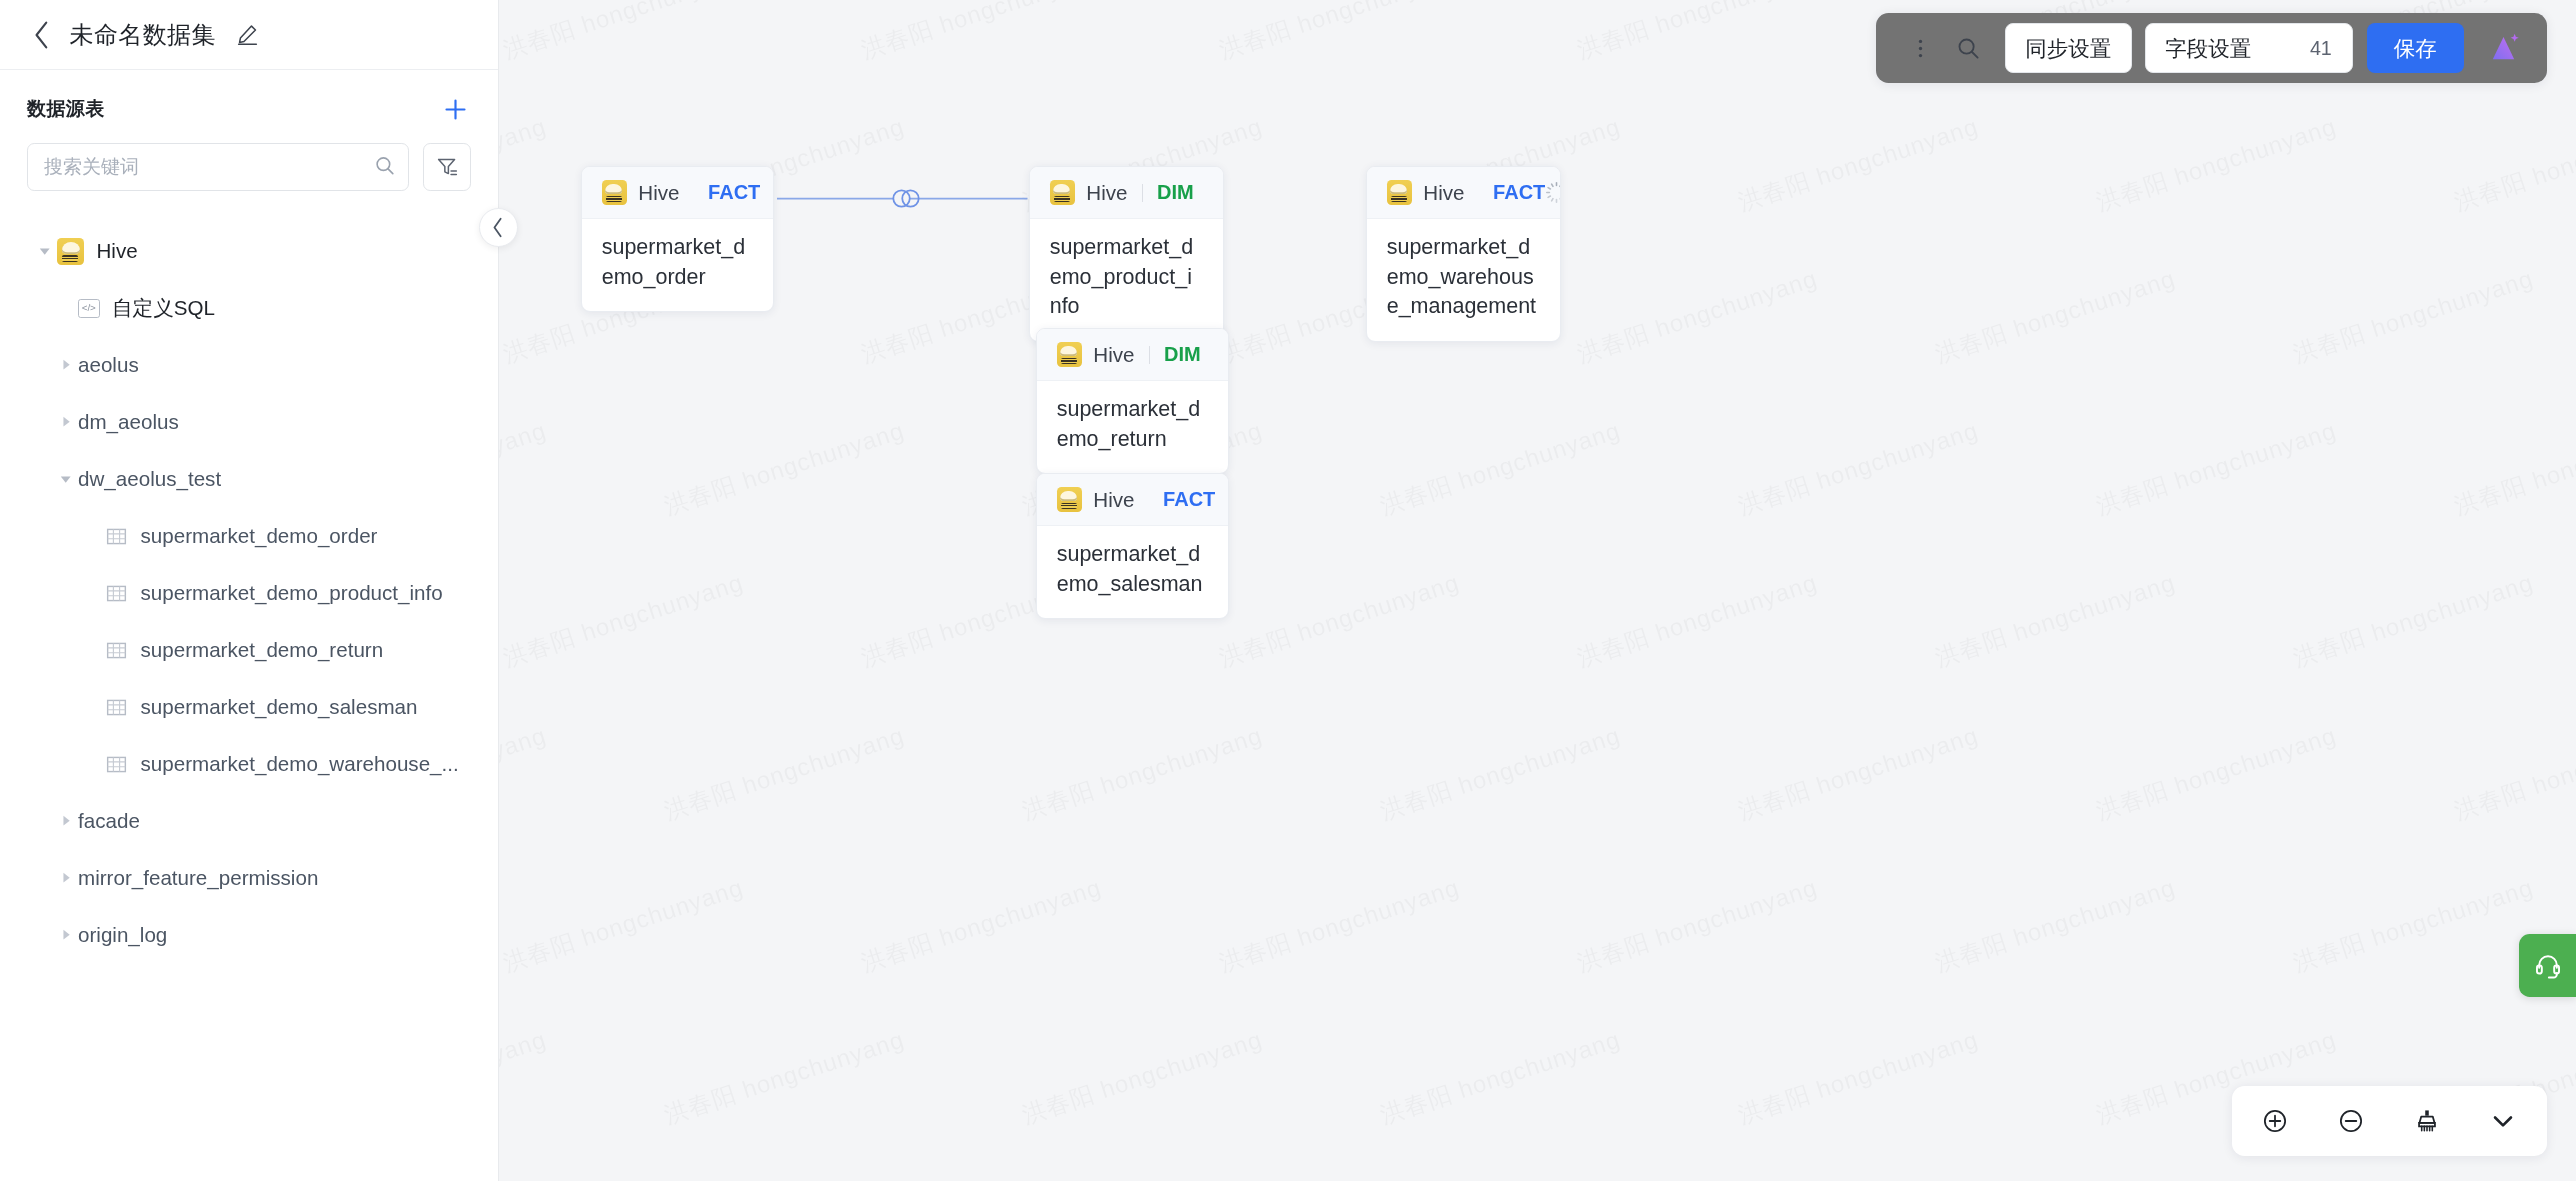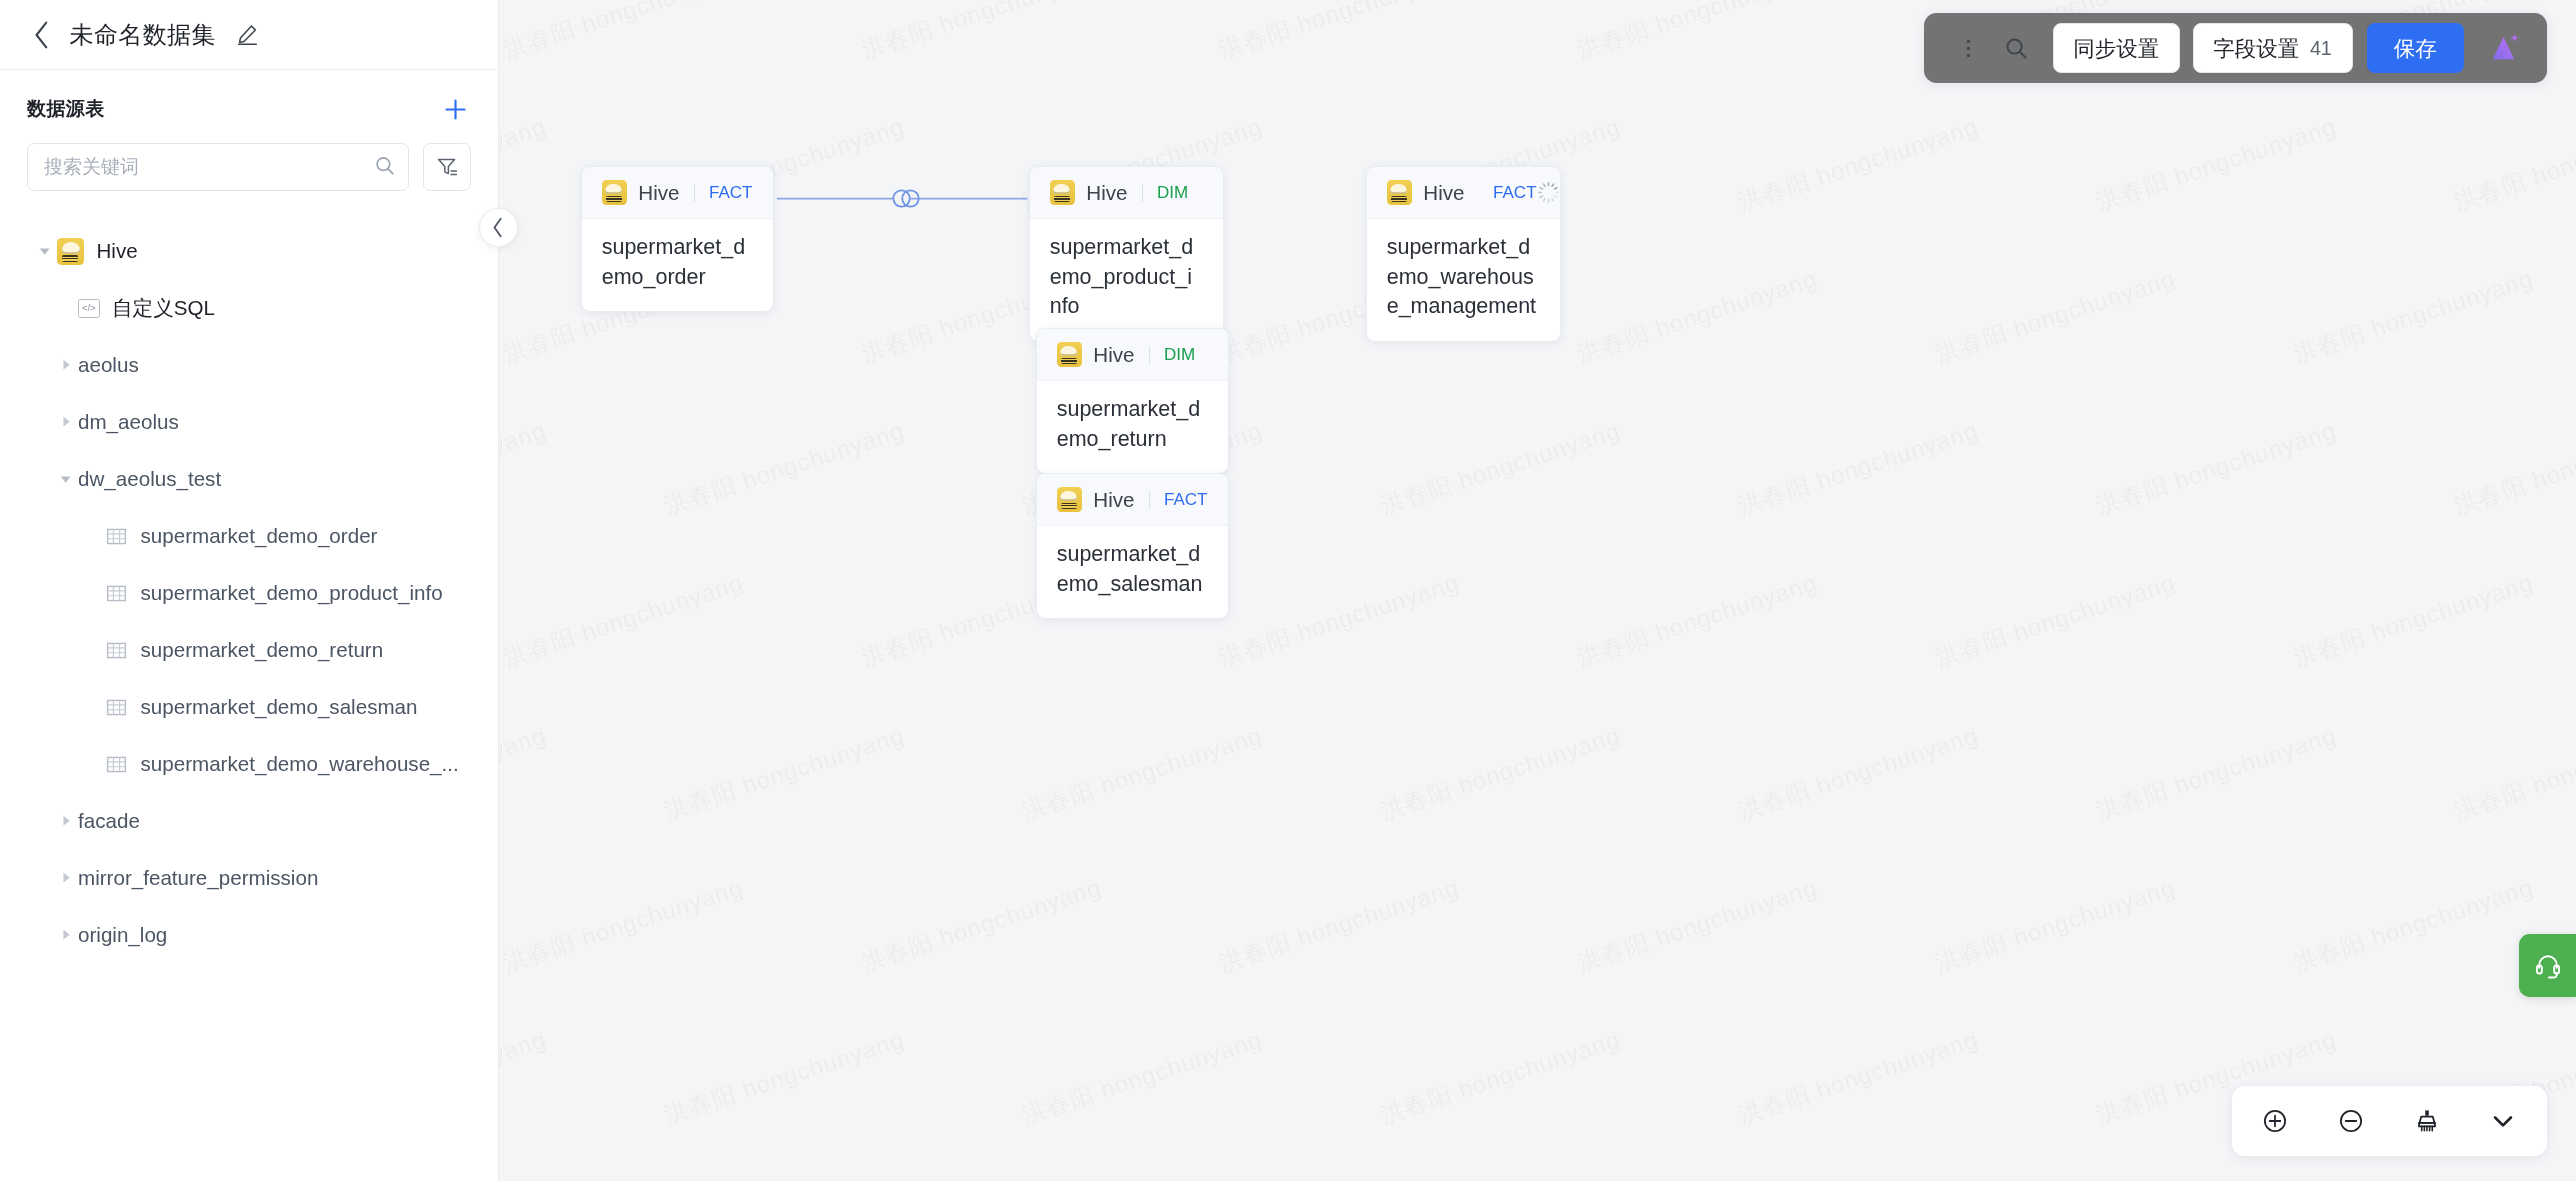--- a/index.html
+++ b/index.html
@@ -139,21 +139,21 @@
   .tb-iconbtn {
     width: 48px; height: 48px; display: flex; align-items: center; justify-content: center;
     cursor: pointer; border-radius: 7.2px;
   }
   .tb-btn {
     height: 50px; border: 0.9px solid #e3e6ea; border-radius: 8px;
     display: flex; align-items: center; gap: 10.7px; padding: 0 19.7px;
     font-size: 21.5px; color: #1f2329; cursor: pointer; margin-left: 12.5px;
     background: #fff; white-space: nowrap;
   }
-  .tb-count { font-size: 19.7px; color: #5c6370; }
+  .tb-count { font-size: 19.7px; color: #5c6370; margin-left: 48px; }
   .tb-primary {
     height: 50px; border-radius: 8px; background: #2e6ef2; color: #fff;
     display: flex; align-items: center; padding: 0 27px;
     font-size: 21.5px; cursor: pointer; margin-left: 14.3px; border: none;
     font-family: inherit;
   }
   .ai-icon { margin-left: 16px; width: 47px; height: 47px; display:flex; align-items:center; justify-content:center; cursor:pointer; }
 
   
   .node {
@@ -176,21 +176,21 @@
     background: #fdf6df; border-radius: 9px 9px 5.4px 5.4px / 8px 8px 3.6px 3.6px;
     box-shadow: inset 0 -1.8px 0 #cdbc7d;
   }
   .node-hive-icon::after {
     content: ""; position: absolute; left: 4.5px; bottom: 2.7px; width: 16px; height: 6.3px;
     background: repeating-linear-gradient(0deg,#3b3322 0 1.3px,#f0cf52 1.3px 2.5px);
     border-radius: 1.8px;
   }
   .node-src { font-size: 20.6px; color: #3d434d; }
   .node-sep { width: 0.9px; height: 18px; background: #dcdfe5; margin: 0 14.3px; }
-  .node-tag { font-size: 17px; font-weight: 400; }
+  .node-tag { font-size: 20px; font-weight: 700; }
   .tag-FACT { color: #2e6ef2; }
   .tag-DIM  { color: #18a04a; }
   .node-body {
     padding: 14.3px 19.7px 19.7px 19.7px; font-size: 21.5px; color: #2b3038;
     line-height: 1.36; word-break: break-all;
   }
   .node-spinner { margin-left: auto; width: 23px; height: 23px; }
   .spin { animation: rot 1.1s linear infinite; transform-origin: 50% 50%; }
   @keyframes rot { from { transform: rotate(0deg);} to { transform: rotate(360deg);} }
 

